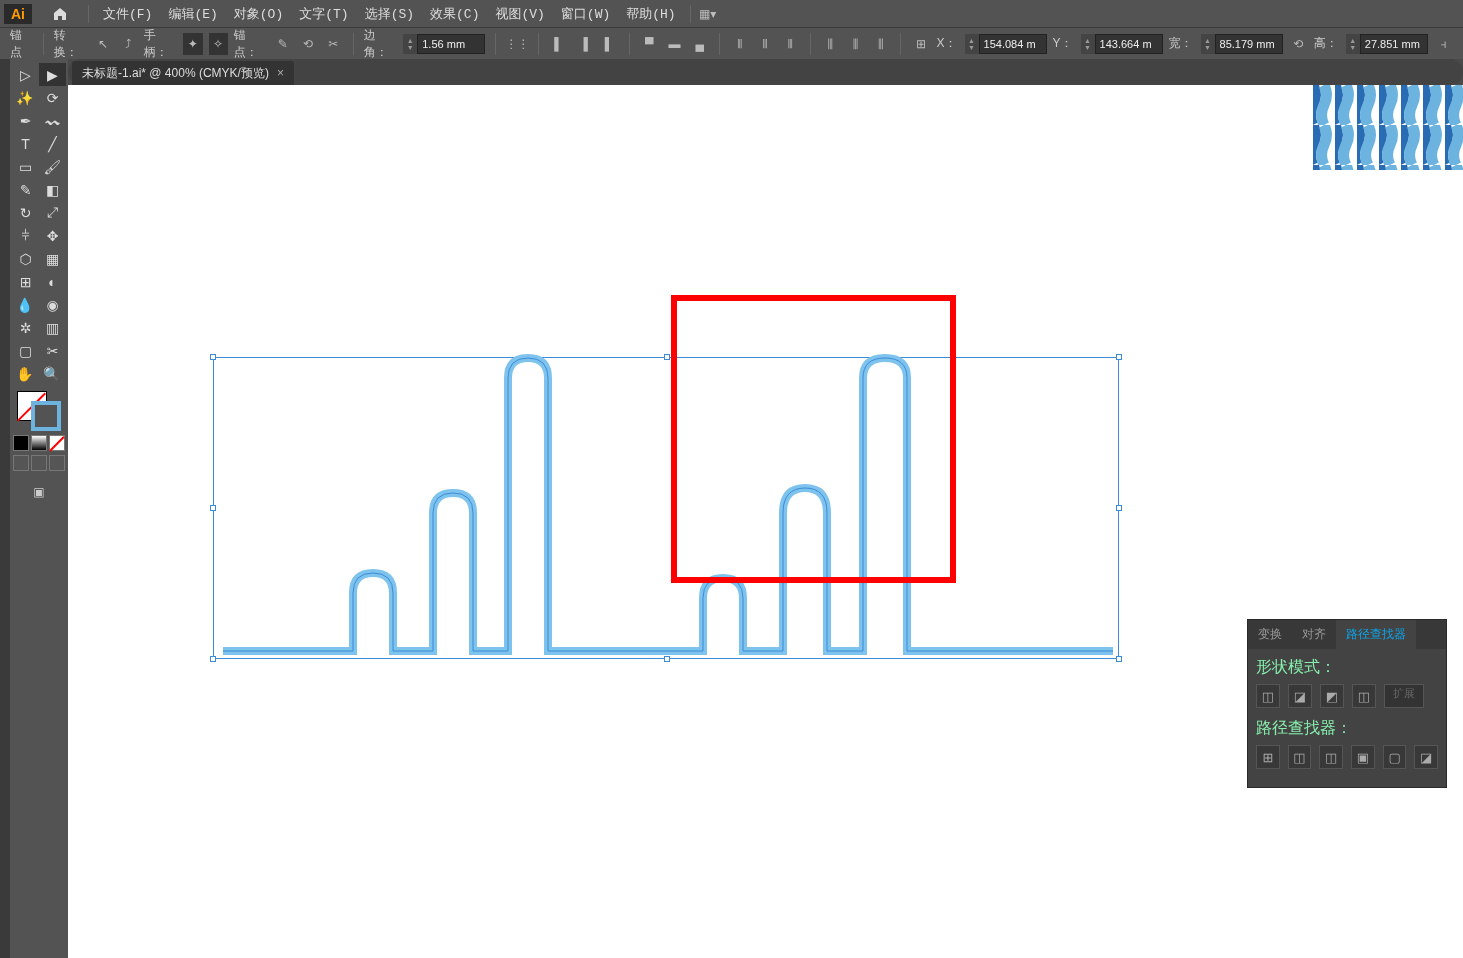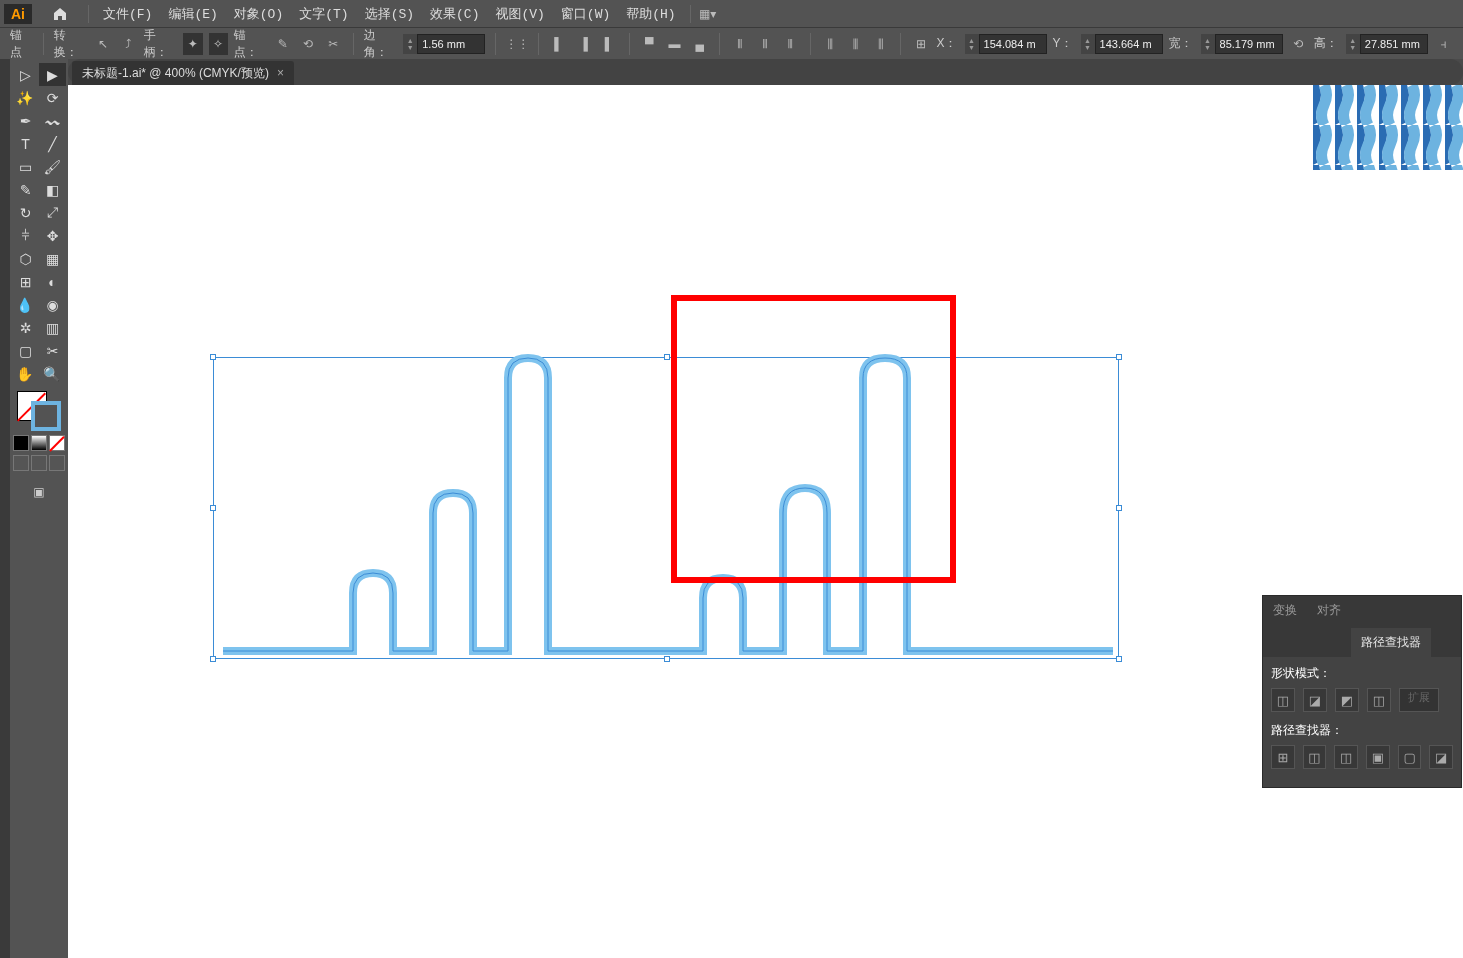--- a/index.html
+++ b/index.html
@@ -49,26 +49,26 @@
 .canvas-wrap { flex: 1; background: #fff; position: relative; overflow: hidden; margin: 0; }
 
 
 .sel-box { position: absolute; border: 1px solid #3b8cd6; }
 .sel-handle { position: absolute; width: 6px; height: 6px; background: #fff; border: 1px solid #3b8cd6; }
 .artwork-path { position: absolute; }
 .wave-corner { position: absolute; top: 0; right: 0; width: 150px; height: 85px; overflow: hidden; }
 .red-box { position: absolute; border: 6px solid #ff0000; }
 
 
-.panel { position: absolute; right: 1px; bottom: 180px; width: 200px; background: #434343; border: 1px solid #2a2a2a; }
+.panel { position: absolute; right: 16px; bottom: 180px; width: 200px; background: #434343; border: 1px solid #2a2a2a; }
 .panel-tabs { display: flex; background: #383838; }
 .panel-tab { padding: 6px 10px; color: #999; font-size: 12px; cursor: pointer; }
-.panel-tab.active { background: #434343; color: #e5e5e5; margin-top: 32px; }
+.panel-tab.active { background: #434343; color: #0ea5e9; }
 .panel-body { padding: 8px; }
-.panel-label { font-size: 12px; color: #ffffff; margin-bottom: 6px; }
+.panel-label { font-size: 16px; color: #86efac; margin-bottom: 6px; }
 .mode-row { display: flex; gap: 8px; margin-bottom: 10px; }
 .mode-btn { width: 24px; height: 24px; background: #383838; border: 1px solid #555; display: flex; align-items: center; justify-content: center; color: #aaa; cursor: pointer; font-size: 13px; }
 .expand-btn { padding: 1px 8px; background: #333; border: 1px solid #555; font-size: 11px; color: #666; }
 </style>
 </head>
 <body>
 
 <div class="menubar">
   <div class="ai-logo">Ai</div>
   <div class="home-icon">

